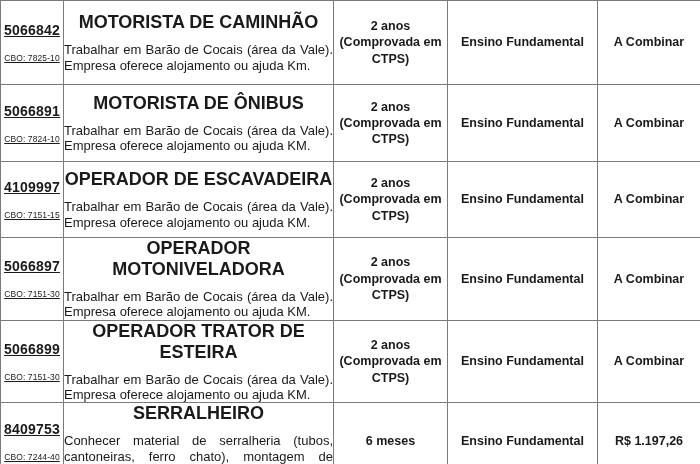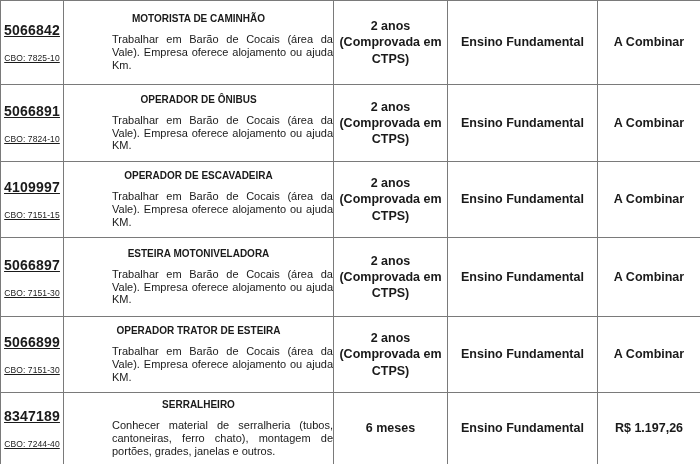--- a/index.html
+++ b/index.html
@@ -43,28 +43,27 @@
     font-weight: normal;
     font-size: 8.5px;
     text-decoration: underline;
     letter-spacing: 0.1px;
   }
 
   td.title-cell { padding: 0 5px; }
   .job-title {
     text-align: center;
     font-weight: bold;
-    font-size: 10px;
+    font-size: 18px;
     margin-bottom: 9px;
   }
   .job-desc {
     text-align: justify;
-    font-size: 11px;
+    font-size: 13px;
     line-height: 1.18;
-    margin-left: 48px;
   }
 
   td.center-cell {
     text-align: center;
     font-weight: bold;
     font-size: 12.5px;
     line-height: 1.3;
   }
   td.exp-cell    { padding: 0 10px; margin-top: 28px; }
   td.edu-cell    { padding: 0 8px; margin-top: 16px; }
@@ -101,21 +100,21 @@
       <div>A Combinar</div>
     </td>
   </tr>
 
   <tr class="job-row">
     <td class="id-cell">
       <div class="job-id">5066891</div>
       <div class="job-cbo">CBO: 7824-10</div>
     </td>
     <td class="title-cell">
-      <div class="job-title">OPERADOR DE ÔNIBUS</div>
+      <div class="job-title">MOTORISTA DE ÔNIBUS</div>
       <div class="job-desc">Trabalhar em Barão de Cocais (área da Vale). Empresa oferece alojamento ou ajuda KM.</div>
     </td>
     <td class="center-cell exp-cell">
       <div>2 anos (Comprovada em CTPS)</div>
     </td>
     <td class="center-cell edu-cell">
       <div>Ensino Fundamental</div>
     </td>
     <td class="center-cell salary-cell">
       <div>A Combinar</div>
@@ -141,21 +140,21 @@
       <div>A Combinar</div>
     </td>
   </tr>
 
   <tr class="job-row">
     <td class="id-cell">
       <div class="job-id">5066897</div>
       <div class="job-cbo">CBO: 7151-30</div>
     </td>
     <td class="title-cell">
-      <div class="job-title">ESTEIRA MOTONIVELADORA</div>
+      <div class="job-title">OPERADOR MOTONIVELADORA</div>
       <div class="job-desc">Trabalhar em Barão de Cocais (área da Vale). Empresa oferece alojamento ou ajuda KM.</div>
     </td>
     <td class="center-cell exp-cell">
       <div>2 anos (Comprovada em CTPS)</div>
     </td>
     <td class="center-cell edu-cell">
       <div>Ensino Fundamental</div>
     </td>
     <td class="center-cell salary-cell">
       <div>A Combinar</div>
@@ -177,21 +176,21 @@
     <td class="center-cell edu-cell">
       <div>Ensino Fundamental</div>
     </td>
     <td class="center-cell salary-cell">
       <div>A Combinar</div>
     </td>
   </tr>
 
   <tr class="job-row">
     <td class="id-cell">
-      <div class="job-id">8347189</div>
+      <div class="job-id">8409753</div>
       <div class="job-cbo">CBO: 7244-40</div>
     </td>
     <td class="title-cell">
       <div class="job-title">SERRALHEIRO</div>
       <div class="job-desc">Conhecer material de serralheria (tubos, cantoneiras, ferro chato), montagem de portões, grades, janelas e outros.</div>
     </td>
     <td class="center-cell exp-cell">
       <div>6 meses</div>
     </td>
     <td class="center-cell edu-cell">

